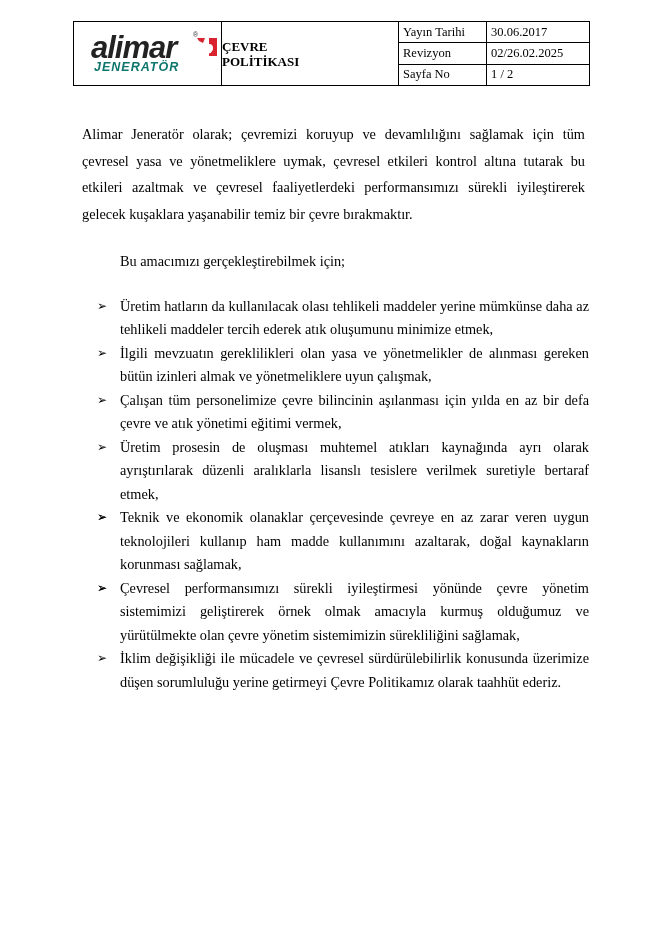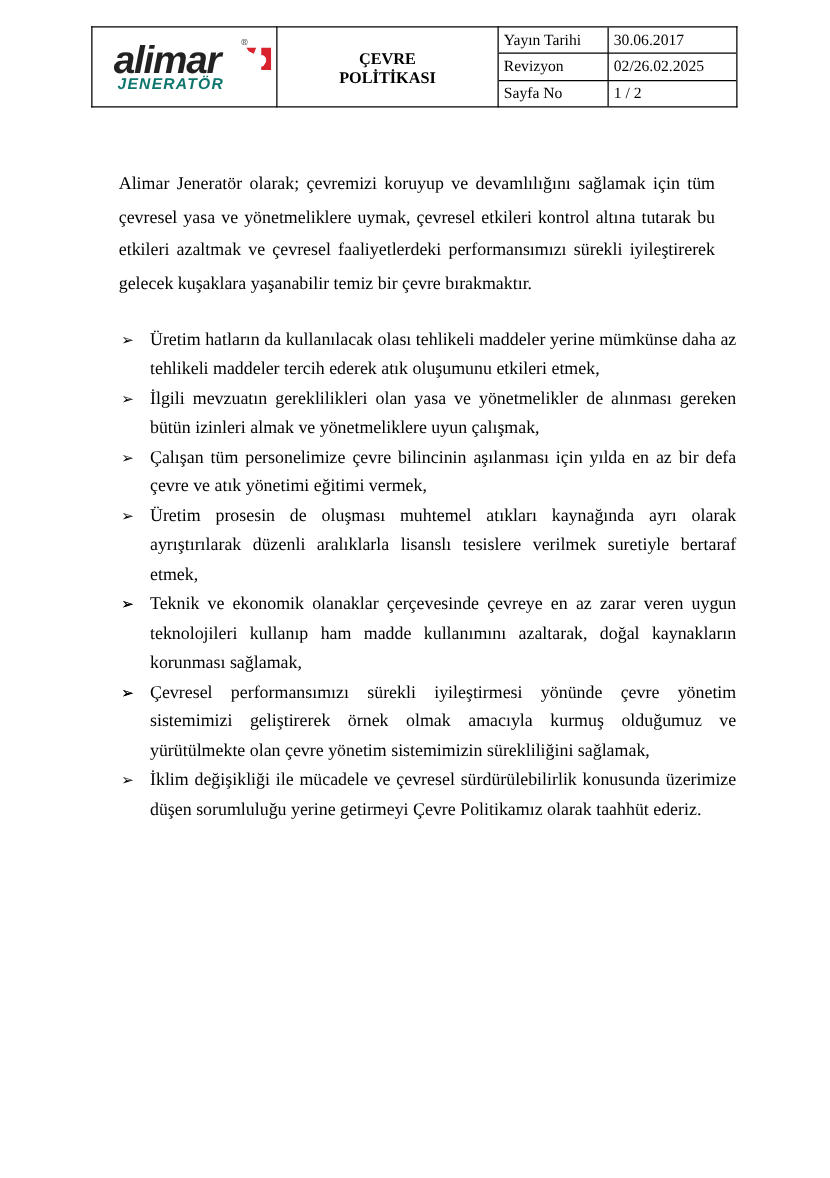--- a/index.html
+++ b/index.html
@@ -2,37 +2,37 @@
 <html><head>
   <meta charset="utf-8">
   <style>
     html, body { margin: 0; padding: 0; background: #ffffff; }
     body { width: 664px; height: 942px; position: relative; overflow: hidden;
            font-family: "Liberation Serif", serif; color: #000; }
     .header-table { position: absolute; left: 73px; top: 21px; width: 517px; height: 65px;
                     border-collapse: collapse; table-layout: fixed; }
     .header-table td { border: 1px solid #000; padding: 0; }
     .logo-cell { width: 147px; position: relative; }
-    .title-cell { width: 176px; text-align: center; font-weight: bold; font-size: 13px; line-height: 15px; }
+    .title-cell { width: 176px; font-weight: bold; font-size: 13px; line-height: 15px; }
     .meta-cell { padding: 0; }
     .meta-table { width: 100%; height: 100%; border-collapse: collapse; table-layout: fixed; }
     .meta-table td { border: none; border-bottom: 1px solid #000; font-size: 12.5px; line-height: 15px;
                      padding: 0 0 0 4px; height: 15px; white-space: nowrap; }
     .meta-table tr:last-child td { border-bottom: none; }
     .meta-table td.lbl { width: 83px; border-right: 1px solid #000; }
     .logo { position: absolute; left: 6px; top: 10px; width: 138px; height: 44px; }
     .logo-main { position: absolute; left: 11px; top: -2px; font-family: "Liberation Sans", sans-serif;
                  font-weight: bold; font-style: italic; font-size: 31px; letter-spacing: -1px; color: #222; }
     .logo-sub { position: absolute; left: 14px; top: 28px; font-family: "Liberation Sans", sans-serif;
                 font-weight: bold; font-style: italic; font-size: 12.5px; letter-spacing: 1px; color: #0f766e; }
     .logo-reg { position: absolute; left: 113px; top: -1px; font-size: 7px; font-family: "Liberation Sans", sans-serif; color: #333; }
     .logo-gear { position: absolute; left: 117px; top: 6px; width: 20px; height: 18px; }
     .content { position: absolute; left: 78px; top: 117px; width: 511px;
                font-size: 14.3px; line-height: 26.7px; }
-    .intro { text-align: justify; text-align-last: left; margin: 17px; }
+    .intro { text-align: justify; text-align-last: left; margin: 4px; }
     .lead { margin: 20px 0 0 42px; }
     .bullets { list-style: none; margin: 20px 0 0 0; padding: 0; }
     .bullets li { position: relative; padding-left: 42px; text-align: justify; line-height: 23.5px; }
     .bullets li .arrow { position: absolute; left: 19px; top: 0; font-size: 12px; }
   </style>
 </head>
 <body>
 
 <table class="header-table">
   <tbody>
@@ -70,22 +70,23 @@
         </tr>
       </tbody>
           </table>
     </td>
   </tr>
 </tbody>
   </table>
 
 <div class="content">
   <p class="intro">Alimar Jeneratör olarak; çevremizi koruyup ve devamlılığını sağlamak için tüm çevresel yasa ve yönetmeliklere uymak, çevresel etkileri kontrol altına tutarak bu etkileri azaltmak ve çevresel faaliyetlerdeki performansımızı sürekli iyileştirerek gelecek kuşaklara yaşanabilir temiz bir çevre bırakmaktır.</p>
+  <p class="lead" style="margin-top:20px;margin-bottom:0;">Bu amacımızı gerçekleştirebilmek için;</p>
   <ul class="bullets">
-    <li><span class="arrow">➢</span><span>Üretim hatların da kullanılacak olası tehlikeli maddeler yerine mümkünse daha az tehlikeli maddeler tercih ederek atık oluşumunu etkileri etmek,</span></li>
+    <li><span class="arrow">➢</span><span>Üretim hatların da kullanılacak olası tehlikeli maddeler yerine mümkünse daha az tehlikeli maddeler tercih ederek atık oluşumunu minimize etmek,</span></li>
     <li><span class="arrow">➢</span><span>İlgili mevzuatın gereklilikleri olan yasa ve yönetmelikler de alınması gereken bütün izinleri almak ve yönetmeliklere uyun çalışmak,</span></li>
     <li><span class="arrow">➢</span><span>Çalışan tüm personelimize çevre bilincinin aşılanması için yılda en az bir defa çevre ve atık yönetimi eğitimi vermek,</span></li>
     <li><span class="arrow">➢</span><span>Üretim prosesin de oluşması muhtemel atıkları kaynağında ayrı olarak ayrıştırılarak düzenli aralıklarla lisanslı tesislere verilmek suretiyle bertaraf etmek,</span></li>
     <li><span class="arrow">➢</span></li>
     <li><span class="arrow">➢</span><span>Teknik ve ekonomik olanaklar çerçevesinde çevreye en az zarar veren uygun teknolojileri kullanıp ham madde kullanımını azaltarak, doğal kaynakların korunması sağlamak,</span></li>
     <li><span class="arrow">➢</span></li>
     <li><span class="arrow">➢</span><span>Çevresel performansımızı sürekli iyileştirmesi yönünde çevre yönetim sistemimizi geliştirerek örnek olmak amacıyla kurmuş olduğumuz ve yürütülmekte olan çevre yönetim sistemimizin sürekliliğini sağlamak,</span></li>
     <li><span class="arrow">➢</span><span>İklim değişikliği ile mücadele ve çevresel sürdürülebilirlik konusunda üzerimize düşen sorumluluğu yerine getirmeyi Çevre Politikamız olarak taahhüt ederiz.</span></li>
   </ul>
 </div>

